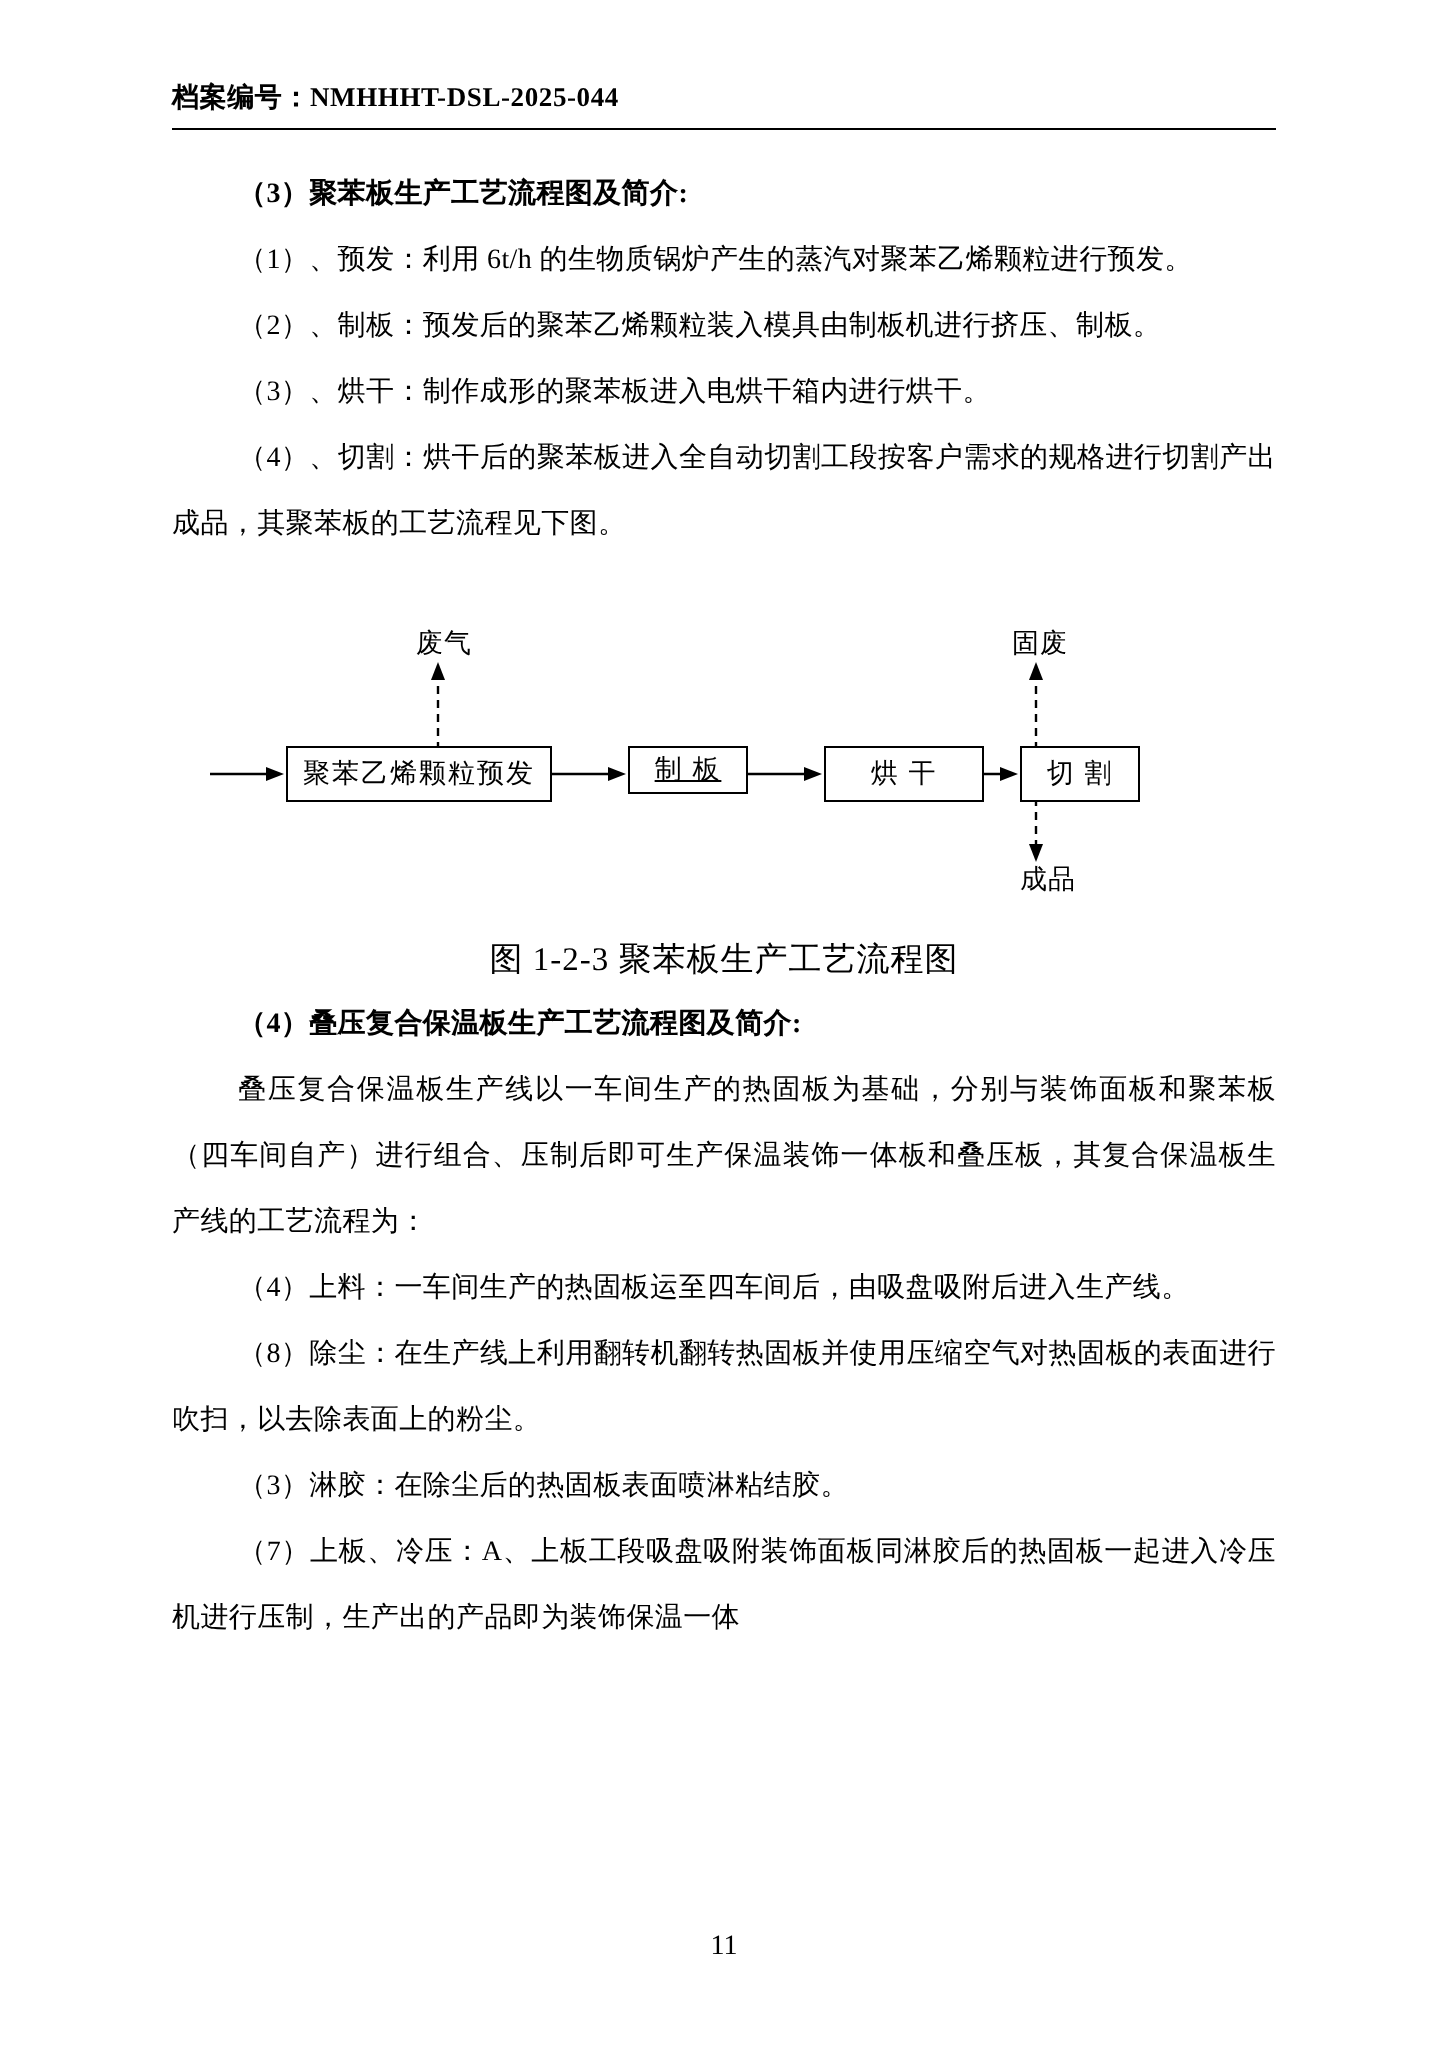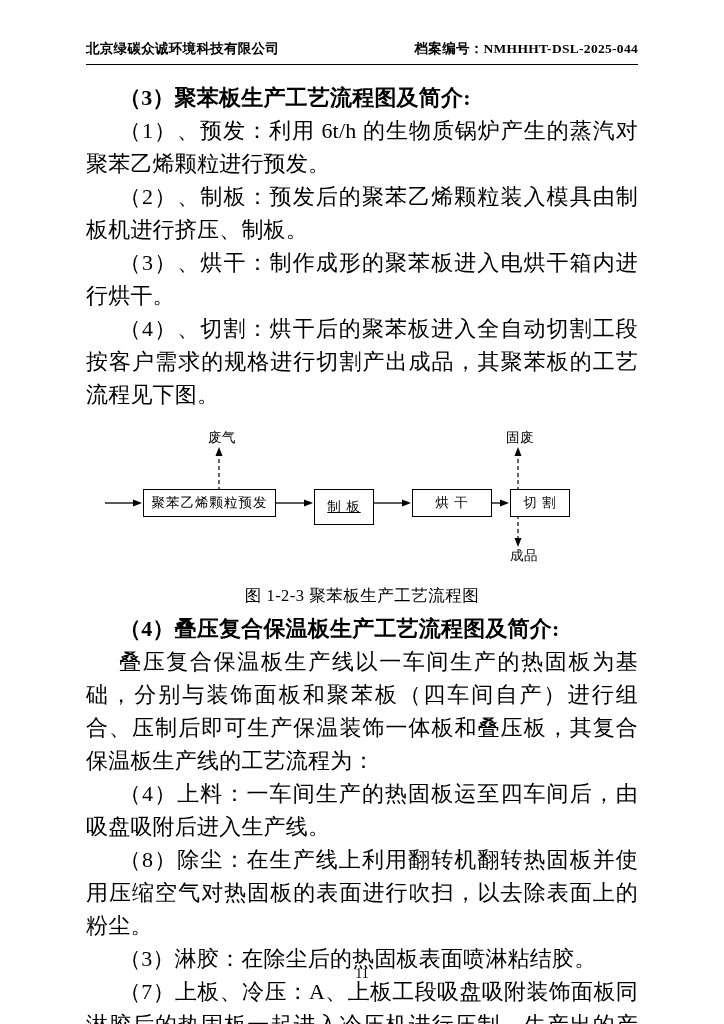--- a/index.html
+++ b/index.html
@@ -41,40 +41,40 @@
     white-space: nowrap;
   }
   .header-right {
     white-space: nowrap;
   }
   .header-right .code {
     font-family: "Liberation Serif", serif;
   }
   
   .para {
-    font-size: 22px;
+    font-size: 14px;
     line-height: 33px;
     text-align: justify;
     margin: 0;
     letter-spacing: 0.2px;
   }
   .para.indent {
     text-indent: 33px;
   }
   .bold {
     font-weight: bold;
   }
   .first-para {
     margin-top: 16px;
   }
   
   .figure {
     position: relative;
     height: 140px;
-    margin-top: 18px;
+    margin-top: 34px;
     margin-bottom: 4px;
   }
   .fig-box {
     position: absolute;
     border: 1px solid #000;
     background: #fff;
     font-size: 13.5px;
     text-align: center;
     white-space: nowrap;
     box-sizing: border-box;
@@ -108,21 +108,20 @@
   }
 </style>
 </head>
 <body>
 
 <div class="page">
 
   <div class="content">
 
     <div class="header">
-      <span class="header-left">北京绿碳众诚环境科技有限公司</span>
       <span class="header-right">
         <span>档案编号：</span><span class="code">NMHHHT-DSL-2025-044</span>
       </span>
     </div>
 
     <p class="para indent bold first-para">（3）聚苯板生产工艺流程图及简介:</p>
     <p class="para indent">（1）、预发：利用 6t/h 的生物质锅炉产生的蒸汽对聚苯乙烯颗粒进行预发。</p>
     <p class="para indent">（2）、制板：预发后的聚苯乙烯颗粒装入模具由制板机进行挤压、制板。</p>
     <p class="para indent">（3）、烘干：制作成形的聚苯板进入电烘干箱内进行烘干。</p>
     <p class="para indent">（4）、切割：烘干后的聚苯板进入全自动切割工段按客户需求的规格进行切割产出成品，其聚苯板的工艺流程见下图。</p>
@@ -151,21 +150,21 @@
         <polygon points="227,74 218,70.5 218,77.5" fill="#000"></polygon>
 
         <line x1="288" y1="74" x2="317" y2="74" stroke="#000" stroke-width="1.3"></line>
         <polygon points="325,74 316,70.5 316,77.5" fill="#000"></polygon>
 
         <line x1="386" y1="74" x2="415" y2="74" stroke="#000" stroke-width="1.3"></line>
         <polygon points="423,74 414,70.5 414,77.5" fill="#000"></polygon>
       </svg>
 
       <div class="fig-box" style="left: 57px; top: 60px; width: 133px; height: 28px;">聚苯乙烯颗粒预发</div>
-      <div class="fig-box" style="left: 228px; top: 60px; width: 60px; height: 36px; text-decoration: underline;">制 板</div>
+      <div class="fig-box" style="left: 228px; top: 60px; width: 60px; height: 24px; text-decoration: underline;">制 板</div>
       <div class="fig-box" style="left: 326px; top: 60px; width: 80px; height: 28px;">烘 干</div>
       <div class="fig-box" style="left: 424px; top: 60px; width: 60px; height: 28px;">切 割</div>
     </div>
 
     <div class="fig-cap">图 1-2-3 聚苯板生产工艺流程图</div>
 
     <p class="para indent bold">（4）叠压复合保温板生产工艺流程图及简介:</p>
     <p class="para indent">叠压复合保温板生产线以一车间生产的热固板为基础，分别与装饰面板和聚苯板（四车间自产）进行组合、压制后即可生产保温装饰一体板和叠压板，其复合保温板生产线的工艺流程为：</p>
     <p class="para indent">（4）上料：一车间生产的热固板运至四车间后，由吸盘吸附后进入生产线。</p>
     <p class="para indent">（8）除尘：在生产线上利用翻转机翻转热固板并使用压缩空气对热固板的表面进行吹扫，以去除表面上的粉尘。</p>

